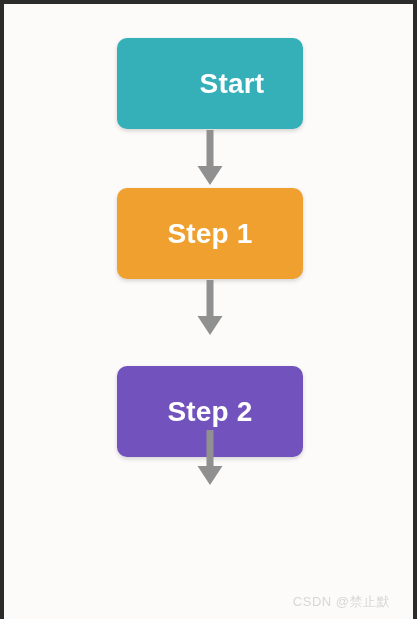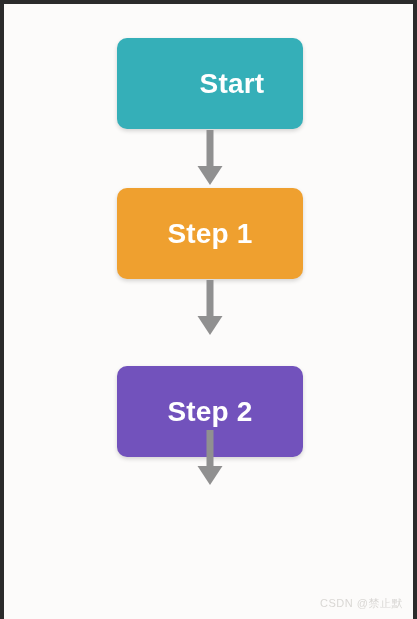--- a/index.html
+++ b/index.html
@@ -61,23 +61,23 @@
     left: 194px;
     width: 32px;
     height: 58px;
   }
   .arrow-1 { top: 130px; }
   .arrow-2 { top: 280px; }
   .arrow-3 { top: 430px; }
 
   .watermark {
     position: absolute;
-    right: 14px;
+    right: 27px;
     bottom: 8px;
-    font-size: 11px;
+    font-size: 13px;
     color: #d9d7d4;
     letter-spacing: 0.5px;
     white-space: nowrap;
     user-select: none;
   }
 </style>
 </head>
 <body>
 
 <div id="canvas" style="background: rgb(252, 251, 250);">

